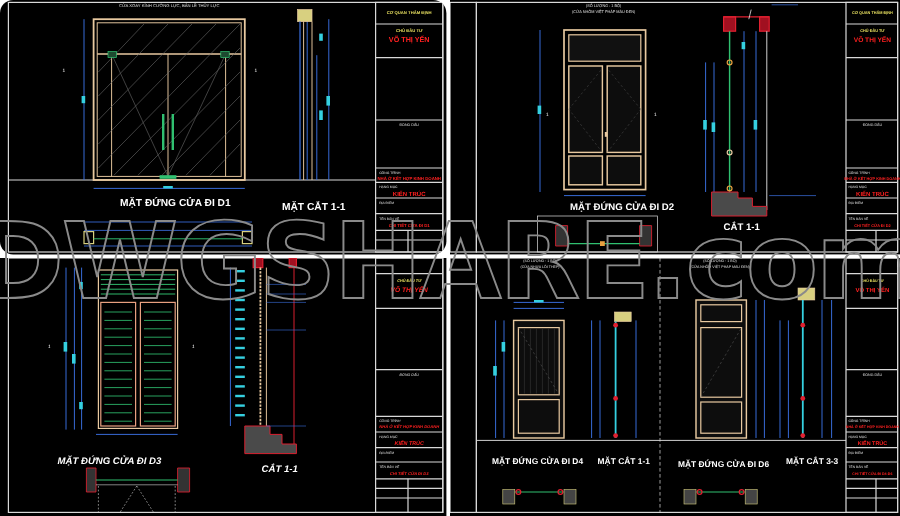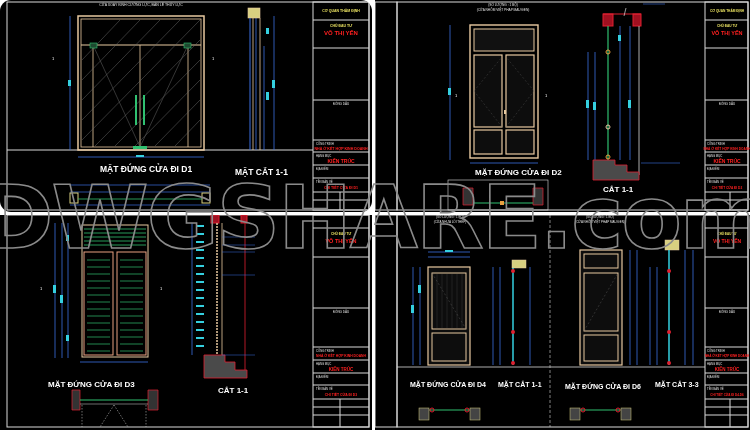--- a/index.html
+++ b/index.html
@@ -1,20 +1,20 @@
 <!DOCTYPE html>
 <html><head>
 <meta charset="utf-8">
 <style>
   html,body{margin:0;padding:0;background:#fff;}
   body{width:750px;height:430px;position:relative;overflow:hidden;font-family:"Liberation Sans",sans-serif;}
   .panel{position:absolute;background:#000;overflow:hidden;}
   .p1{left:0;top:0;width:372px;height:212px;border-radius:11px;}
   .p2{left:375px;top:0;width:375px;height:212px;}
-  .p3{left:0;top:215px;width:372px;height:215px;}
+  .p3{left:0;top:215px;width:372px;height:215px;font-style:italic;}
   .p4{left:375px;top:215px;width:375px;height:215px;}
   svg{position:absolute;left:0;top:0;}
   .tb-text{font-family:"Liberation Sans",sans-serif;font-weight:bold;}
   .watermark{position:absolute;left:0;top:0;width:750px;height:430px;pointer-events:none;}
 </style>
 </head>
 <body>
 
 <div class="panel p1">
   <svg width="372" height="212" viewBox="0 0 372 212">

